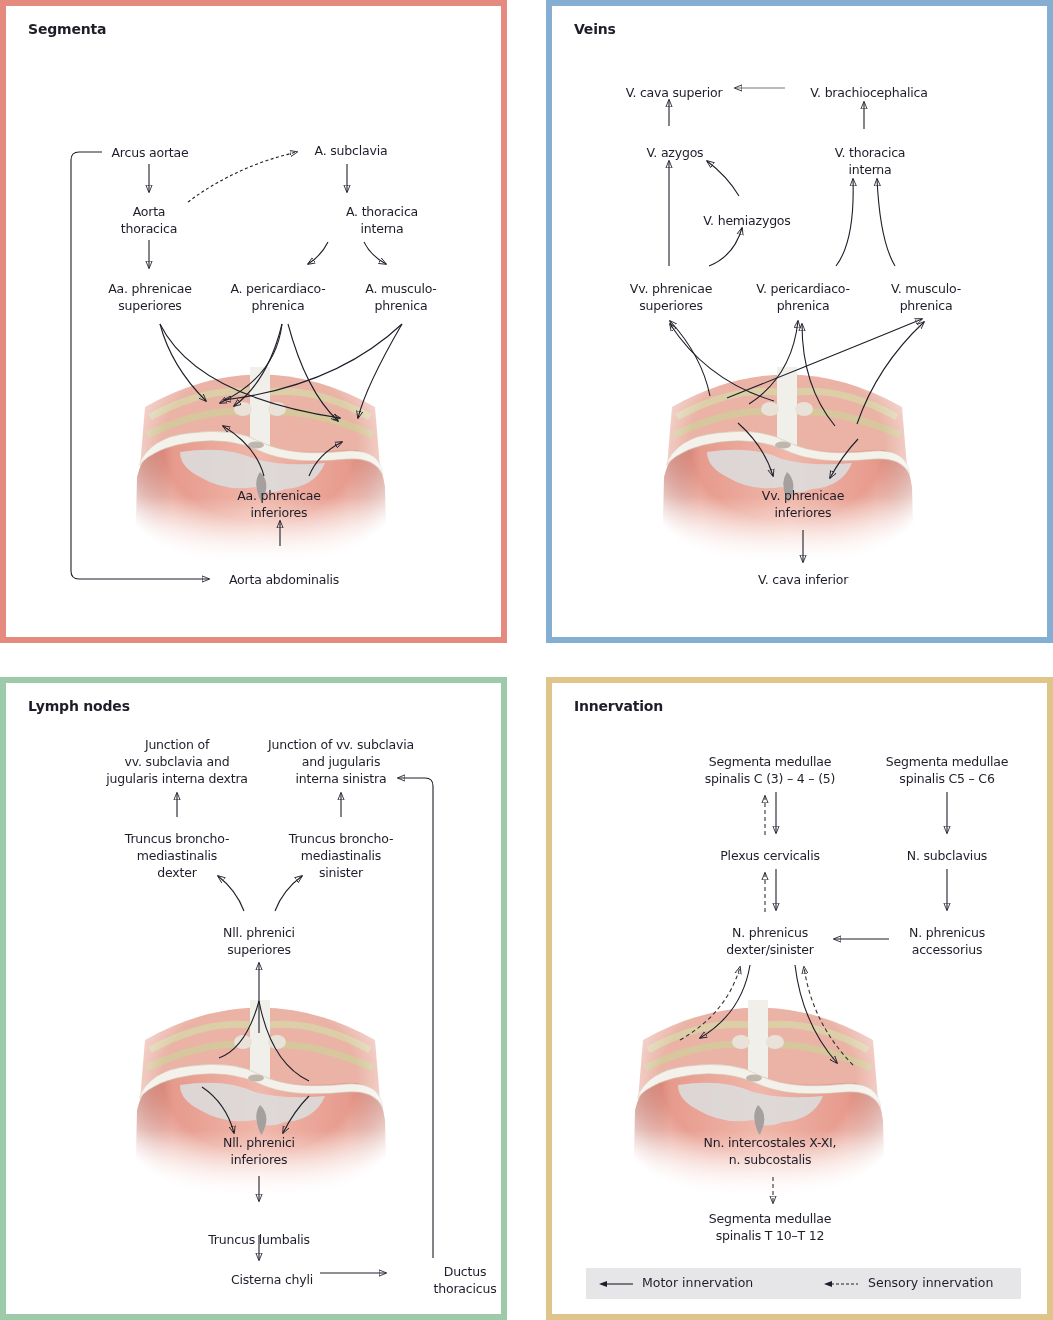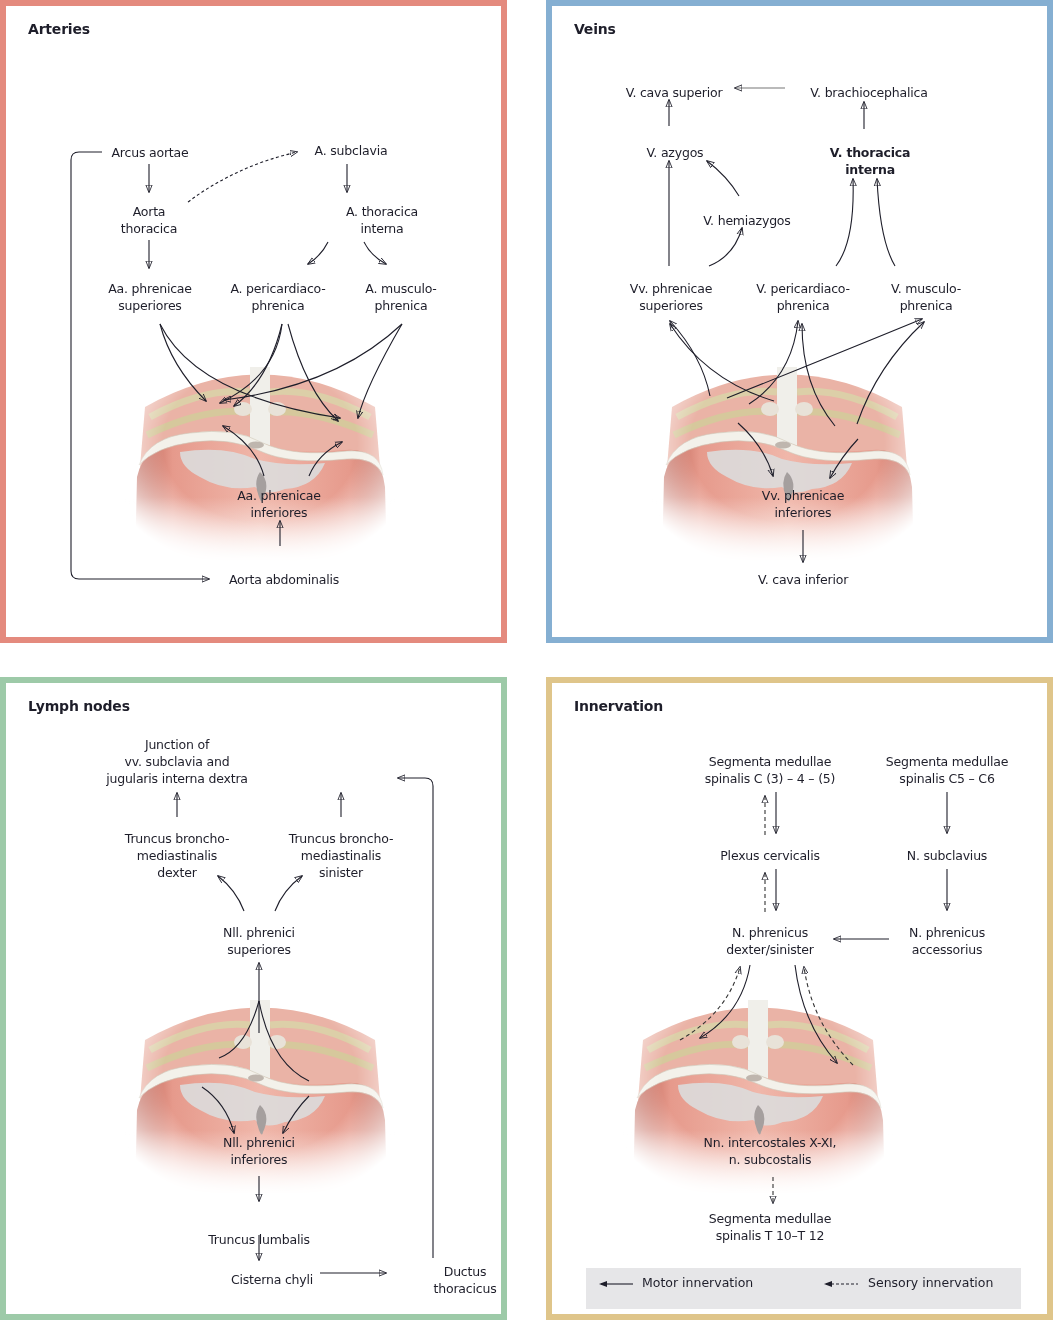--- a/index.html
+++ b/index.html
@@ -10,21 +10,21 @@
   #p-veins { left: 546px; top: 0; width: 507px; height: 643px; border-color: #85afd2; }
   #p-lymph { left: 0; top: 677px; width: 507px; height: 643px; border-color: #9dcaa8; }
   #p-innervation { left: 546px; top: 677px; width: 507px; height: 643px; border-color: #dfc58a; }
   .ptitle { position: absolute; left: 22px; top: 15px; font-weight: bold; font-size: 14px; letter-spacing: -0.2px; }
   .lbl { position: absolute; font-size: 12.5px; line-height: 17px; text-align: center; white-space: pre; transform: translateX(-50%); letter-spacing: -0.2px; }
   .illus { position: absolute; width: 270px; height: 215px; }
   svg.ov { position: absolute; left: 0; top: 0; width: 495px; height: 631px; overflow: visible; pointer-events: none; }
   svg.ov path { fill: none; stroke: #1e1e2a; stroke-width: 1.1; }
   svg.ov path.dash { stroke-dasharray: 3 2.5; }
   svg.ov path.dash2 { stroke-dasharray: 4 3; stroke: #333; }
-  .legend { position: absolute; left: 34px; top: 585px; width: 435px; height: 41px; background: #e6e6e8; font-size: 12.5px; }
+  .legend { position: absolute; left: 34px; top: 585px; width: 435px; height: 31px; background: #e6e6e8; font-size: 12.5px; }
   .legend .item { position: absolute; top: 7px; }
 </style>
 </head>
 <body>
 
 <svg width="0" height="0" style="position:absolute">
   <defs>
     <radialGradient id="fadeMask" cx="50%" cy="45%" r="60%">
       <stop offset="0.6" stop-color="#fff" stop-opacity="1"></stop>
       <stop offset="1" stop-color="#fff" stop-opacity="0"></stop>
@@ -66,21 +66,21 @@
 
         <path d="M135 125 Q128 135 134 150 Q137 158 138 152 Q146 135 135 125 Z" fill="#a59f9e"></path>
 
         <rect x="0" y="150" width="270" height="65" fill="url(#lowerFade)"></rect>
       </g>
     </symbol>
   </defs>
 </svg>
 
 <div class="panel" id="p-arteries">
-  <div class="ptitle">Arteries</div>
+  <div class="ptitle">Segmenta</div>
   <svg class="illus" style="left:119px; top:341px;">
       <use href="#diaphragm"></use>
     </svg>
   <svg class="ov">
     <defs>
         <marker id="ah" viewBox="0 0 10 10" refX="9" refY="5" markerWidth="7" markerHeight="7" orient="auto-start-reverse">
           <path d="M0 1 L10 5 L0 9 Z" fill="#1e1e2a" stroke="none"></path>
         </marker>
       </defs>
     <path d="M143 158 V186" marker-end="url(#ah)"></path>
@@ -143,21 +143,21 @@
     <path d="M283 420 Q250 380 250 318" marker-end="url(#ahv)"></path>
     <path d="M175 392 Q280 350 370 313" marker-end="url(#ahv)"></path>
     <path d="M305 418 Q325 360 372 316" marker-end="url(#ahv)"></path>
     <path d="M186 417 Q212 440 221 470" marker-end="url(#ahv)"></path>
     <path d="M306 433 Q290 450 278 472" marker-end="url(#ahv)"></path>
     <path d="M251 524 V556" marker-end="url(#ahv)"></path>
   </svg>
   <div class="lbl" style="left:122px; top:78px;">V. cava superior</div>
   <div class="lbl" style="left:317px; top:78px;">V. brachiocephalica</div>
   <div class="lbl" style="left:123px; top:138px;text-align:center;">V. azygos</div>
-  <div class="lbl" style="left:318px; top:138px;font-weight:bold;">V. thoracica
+  <div class="lbl" style="left:318px; top:138px;">V. thoracica
 interna</div>
   <div class="lbl" style="left:195px; top:206px;">V. hemiazygos</div>
   <div class="lbl" style="left:119px; top:274px;">Vv. phrenicae
 superiores</div>
   <div class="lbl" style="left:251px; top:274px;">V. pericardiaco-
 phrenica</div>
   <div class="lbl" style="left:374px; top:274px;">V. musculo-
 phrenica</div>
   <div class="lbl" style="left:251px; top:481px;">Vv. phrenicae
 inferiores</div>
@@ -185,20 +185,23 @@
     <path d="M196 404 Q220 420 228 450" marker-end="url(#ahl)"></path>
     <path d="M303 413 Q288 428 277 450" marker-end="url(#ahl)"></path>
     <path d="M253 493 V518" marker-end="url(#ahl)"></path>
     <path d="M253 552 V577" marker-end="url(#ahl)"></path>
     <path d="M314 590 H380" marker-end="url(#ahl)"></path>
     <path d="M427 575 V103 Q427 95 419 95 H392" marker-end="url(#ahl)"></path>
   </svg>
   <div class="lbl" style="left:171px; top:53px;">Junction of
 vv. subclavia and
 jugularis interna dextra</div>
+  <div class="lbl" style="left:335px; top:53px;">Junction of vv. subclavia
+and jugularis
+interna sinistra</div>
   <div class="lbl" style="left:171px; top:147px;">Truncus broncho-
 mediastinalis
 dexter</div>
   <div class="lbl" style="left:335px; top:147px;">Truncus broncho-
 mediastinalis
 sinister</div>
   <div class="lbl" style="left:253px; top:241px;">Nll. phrenici
 superiores</div>
   <div class="lbl" style="left:253px; top:451px;">Nll. phrenici
 inferiores</div>

